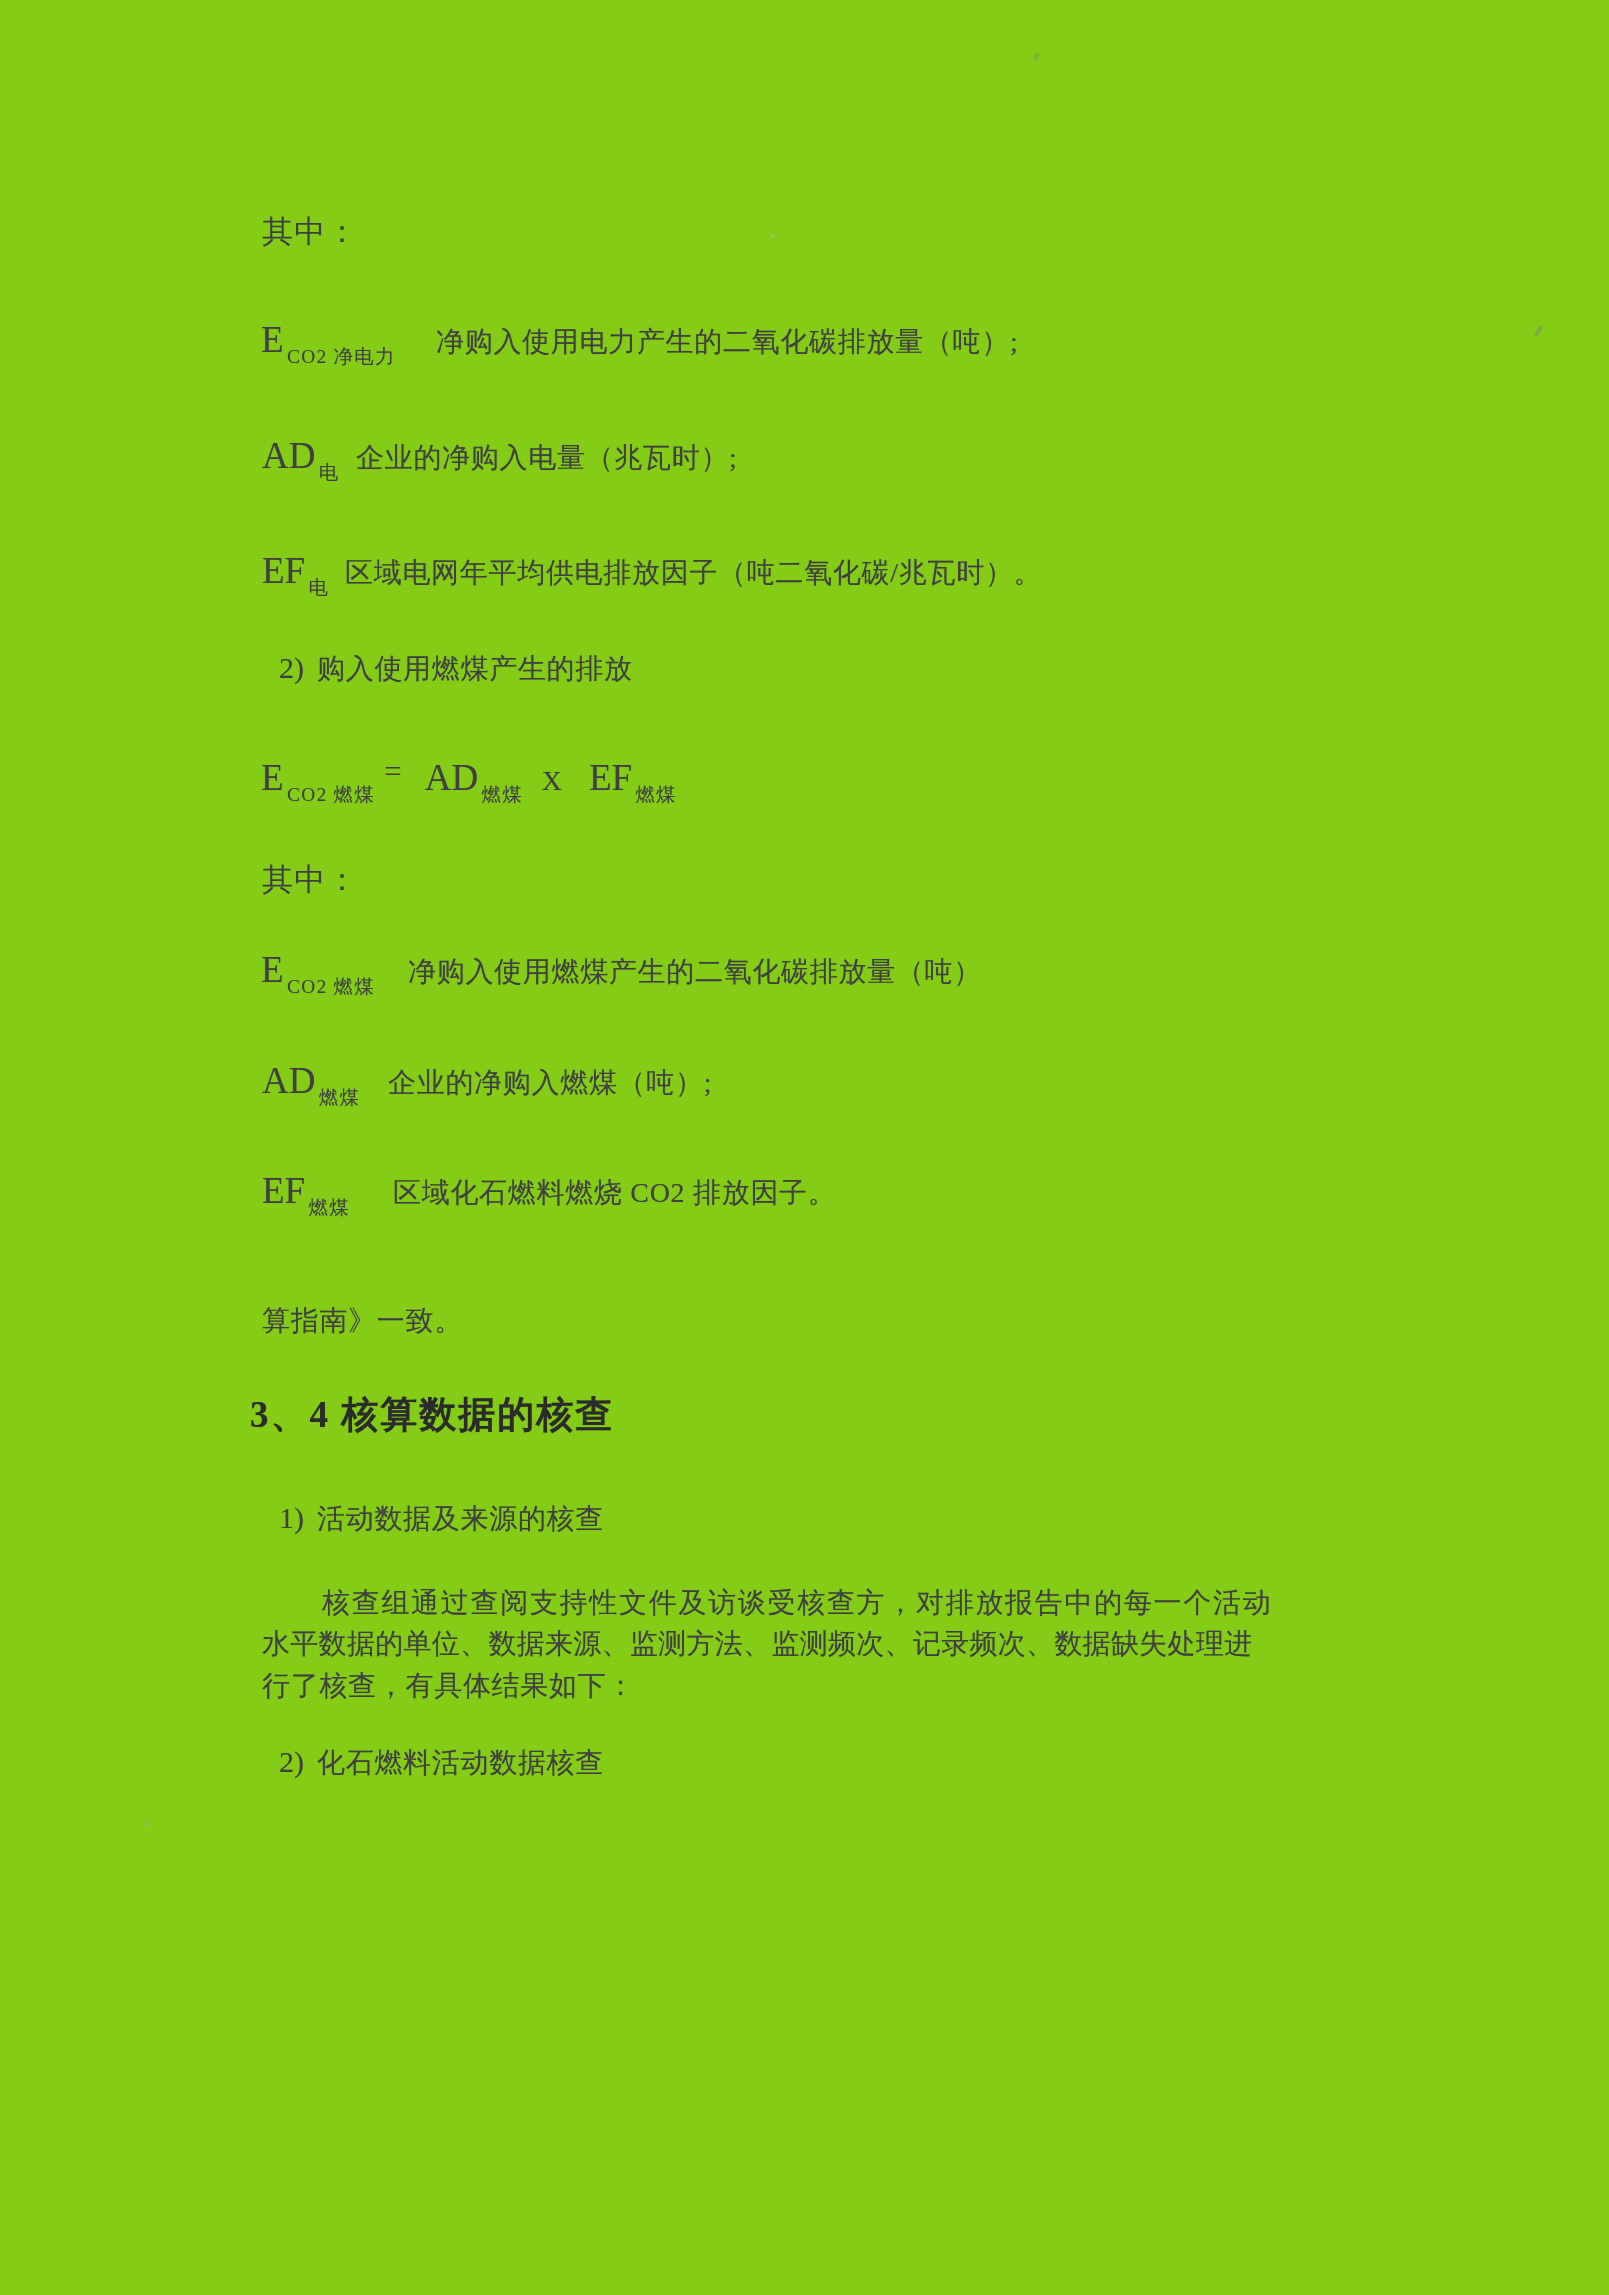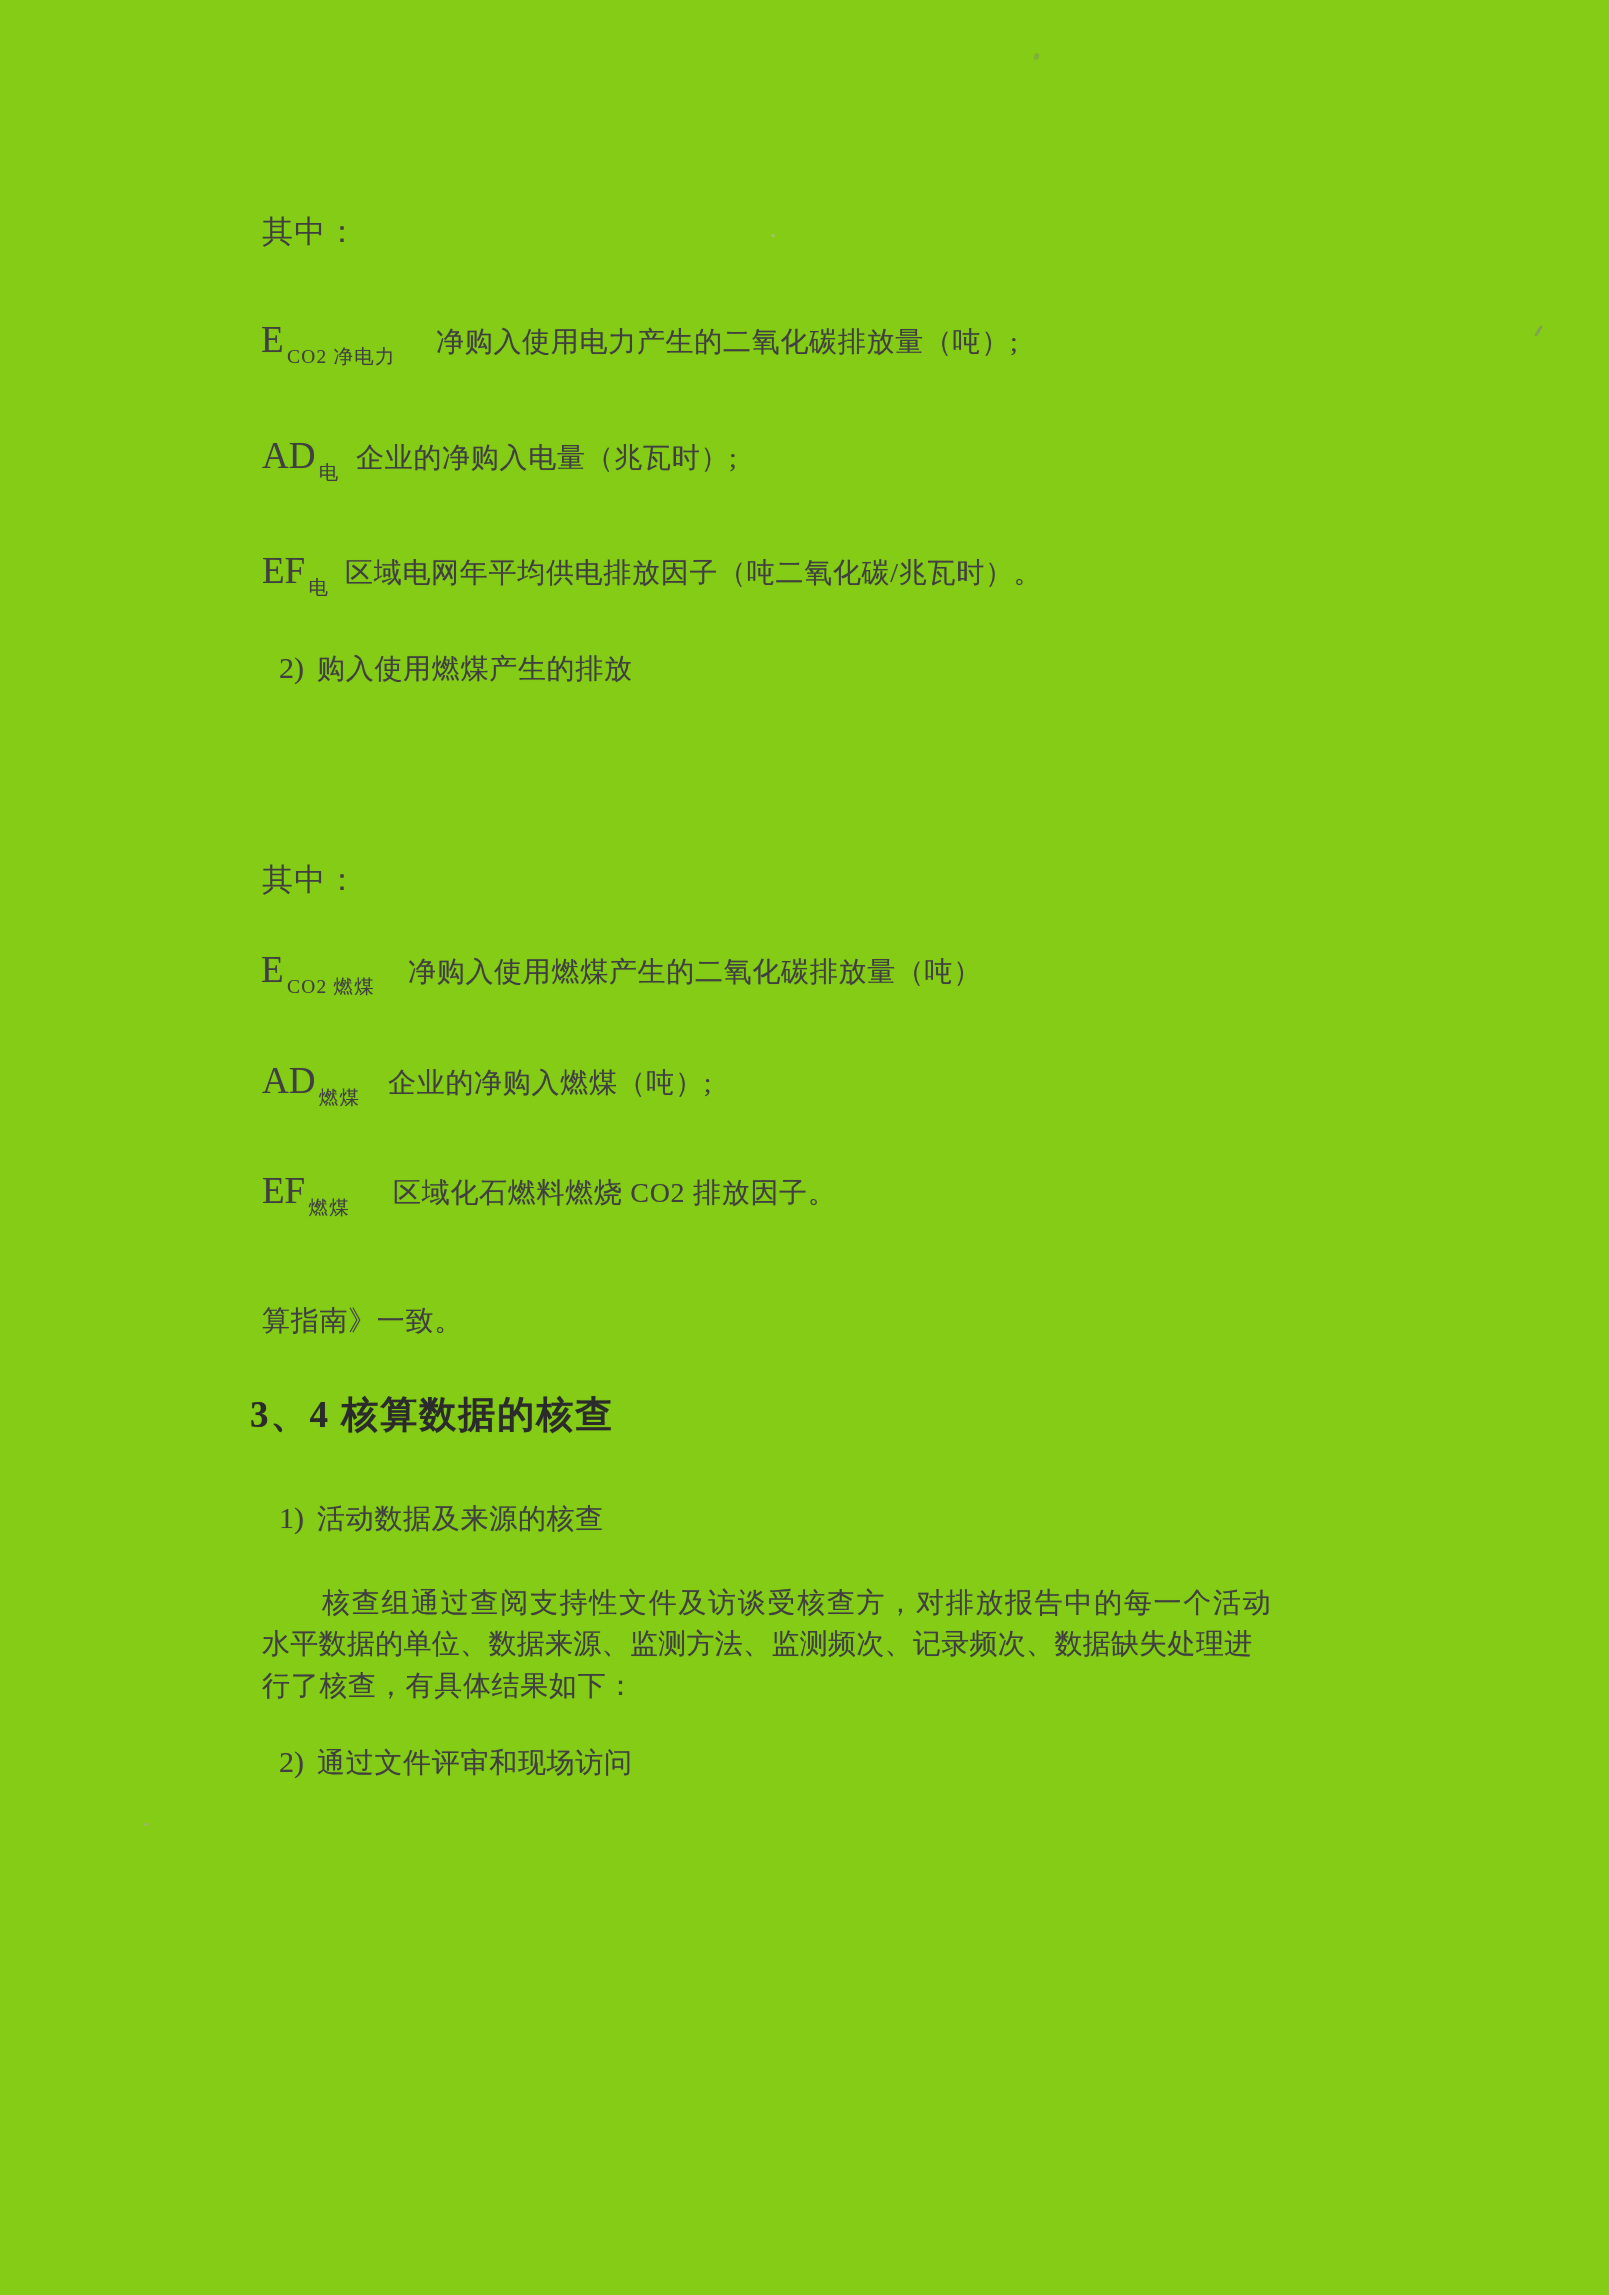--- a/index.html
+++ b/index.html
@@ -58,20 +58,23 @@
 
   <div class="abs defline" style="left:262px;top:549px">
     <span><span class="sym-main">EF</span><span class="sym-sub">电</span></span>
     <span class="desc cjk" style="left:83px">区域电网年平均供电排放因子（吨二氧化碳/兆瓦时）。</span>
   </div>
 
   <div class="abs" style="left:279px;top:650px">
     <span class="item-num">2)</span><span class="cjk item-txt">购入使用燃煤产生的排放</span>
   </div>
 
+  <div class="abs" style="left:261px;top:756px">
+    <span class="sym-main">E</span><span class="sym-sub">CO2 燃煤</span><span class="eq">=</span><span class="sym-main gap-ad">AD</span><span class="sym-sub">燃煤</span><span class="mul">X</span><span class="sym-main gap-ef">EF</span><span class="sym-sub">燃煤</span>
+  </div>
 
   <div class="abs label" style="left:262px;top:859px">其中：</div>
 
   <div class="abs defline" style="left:261px;top:948px">
     <span><span class="sym-main">E</span><span class="sym-sub">CO2 燃煤</span></span>
     <span class="desc cjk" style="left:147px">净购入使用燃煤产生的二氧化碳排放量（吨）</span>
   </div>
 
   <div class="abs defline" style="left:262px;top:1059px">
     <span><span class="sym-main">AD</span><span class="sym-sub">燃煤</span></span>
@@ -89,21 +92,21 @@
 
   <div class="abs" style="left:279px;top:1500px">
     <span class="item-num">1)</span><span class="cjk item-txt">活动数据及来源的核查</span>
   </div>
 
   <div class="abs cjk" style="left:322px;top:1584px;letter-spacing:1.7px">核查组通过查阅支持性文件及访谈受核查方，对排放报告中的每一个活动</div>
   <div class="abs cjk" style="left:262px;top:1625px;letter-spacing:0.3px">水平数据的单位、数据来源、监测方法、监测频次、记录频次、数据缺失处理进</div>
   <div class="abs cjk" style="left:262px;top:1667px">行了核查，有具体结果如下：</div>
 
   <div class="abs" style="left:279px;top:1744px">
-    <span class="item-num">2)</span><span class="cjk item-txt">通过文件评审和现场访问</span>
+    <span class="item-num">2)</span><span class="cjk item-txt">化石燃料活动数据核查</span>
   </div>
 
   <div class="speck spk-a"></div>
   <div class="speck spk-b"></div>
   <div class="speck spk-c"></div>
   <div class="speck spk-d"></div>
 
 </div>
 
 

